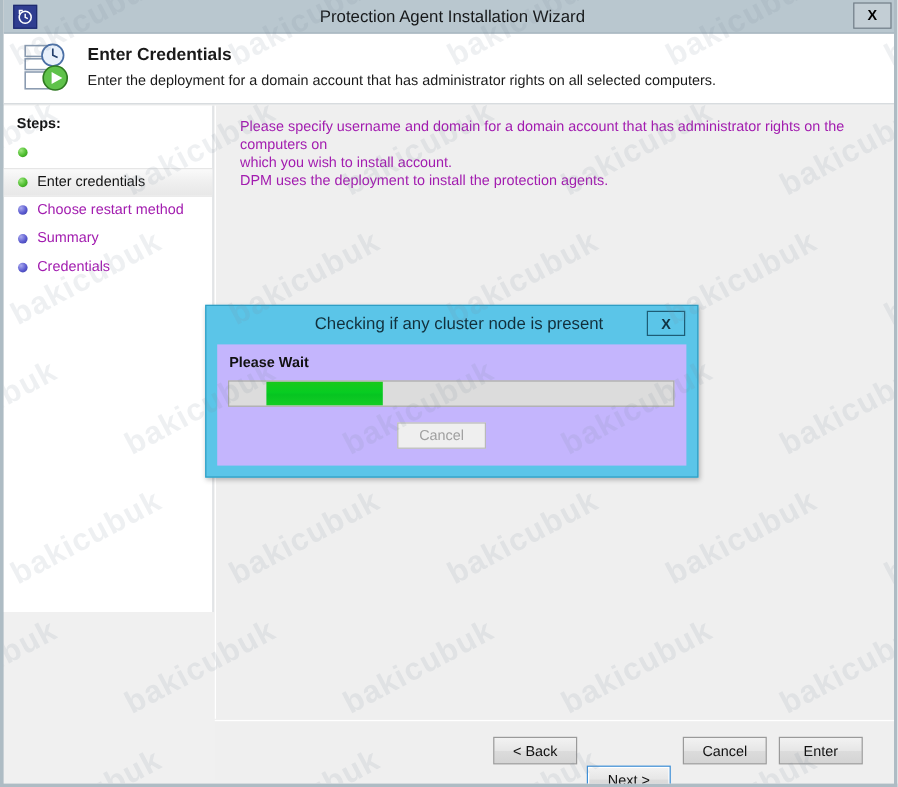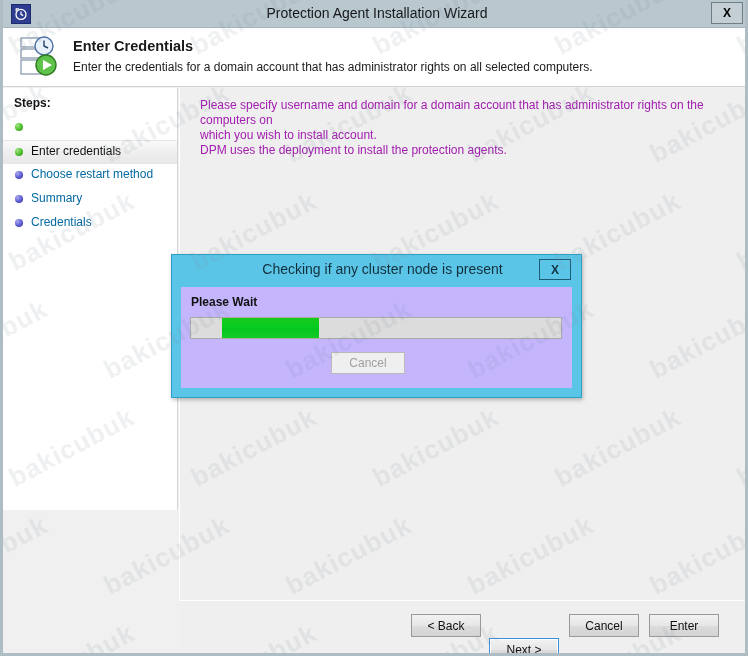--- a/index.html
+++ b/index.html
@@ -151,21 +151,21 @@
     line-height: 15px;
     color: #2a2ab0;
     cursor: pointer;
   }
   .step.current {
     background: linear-gradient(to bottom, #fafafa 0%, #efefef 50%, #e8e8e8 100%);
     color: #111;
     border-top: 1px solid #e6e6e6;
     border-bottom: 1px solid #e6e6e6;
   }
-  .step.pending { color: #0369a1; }
+  .step.pending { color: #a21caf; }
   .bullet {
     position: absolute;
     left: 12px; top: 7px;
     width: 8px; height: 8px;
     border-radius: 50%;
   }
   .bullet.done {
     background: radial-gradient(circle at 32% 30%, #9ee77f 0%, #4dbd2e 55%, #2f8a17 100%);
   }
   .bullet.todo {
@@ -354,21 +354,21 @@
         <rect x="4" y="4" width="26" height="9" fill="#ffffff" stroke="#8a9bb0" stroke-width="1.3"></rect>
         <rect x="4" y="15" width="26" height="9" fill="#ffffff" stroke="#8a9bb0" stroke-width="1.3"></rect>
         <rect x="4" y="26" width="26" height="14" fill="#ffffff" stroke="#8a9bb0" stroke-width="1.3"></rect>
         <circle cx="27" cy="12" r="9" fill="#e9f1fb" stroke="#4a6fa5" stroke-width="1.4"></circle>
         <path d="M27 6.5 L27 12 L31 14" fill="none" stroke="#24406b" stroke-width="1.4"></path>
         <circle cx="29" cy="31" r="10" fill="#5fc24a" stroke="#2f7a22" stroke-width="1.4"></circle>
         <path d="M26 26 L35 31 L26 36 Z" fill="#ffffff"></path>
       </svg>
     </div>
     <div class="header-title">Enter Credentials</div>
-    <div class="header-sub">Enter the credentials for a domain account that has administrator rights on all selected computers.</div>
+    <div class="header-sub">Enter the deployment for a domain account that has administrator rights on all selected computers.</div>
   </div>
 
   <div class="sidebar">
     <div class="sidebar-title">Steps:</div>
     <div class="steps">
       <div class="step">
         <span class="bullet done"></span>
       </div>
       <div class="step current">
         <span class="bullet done"></span>

